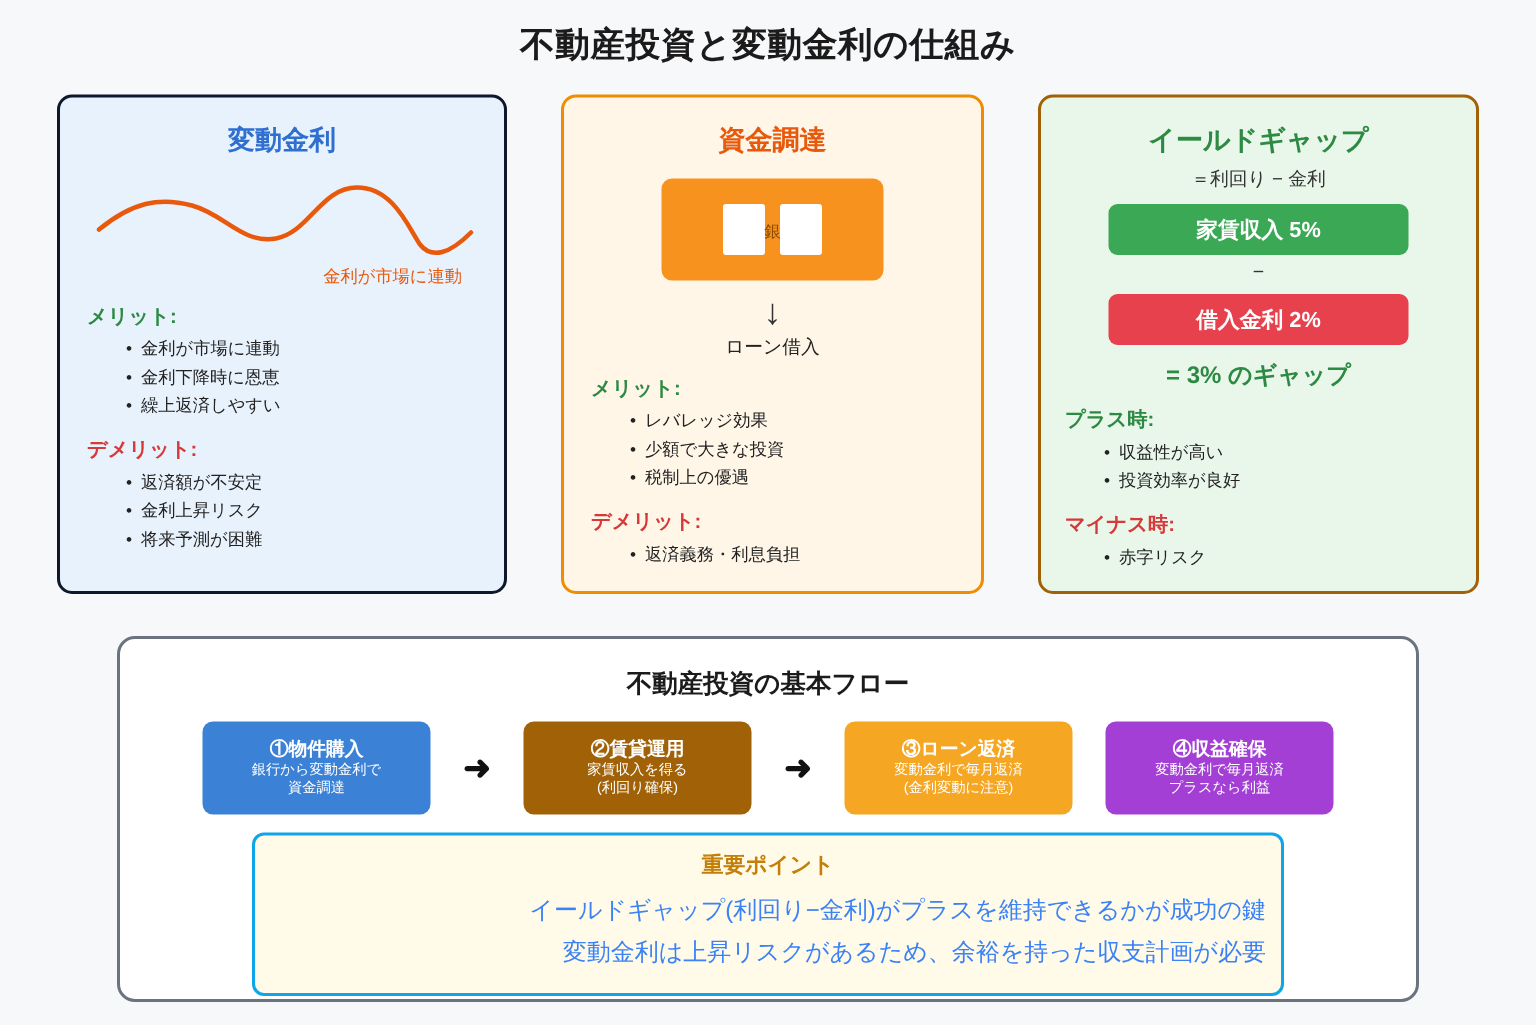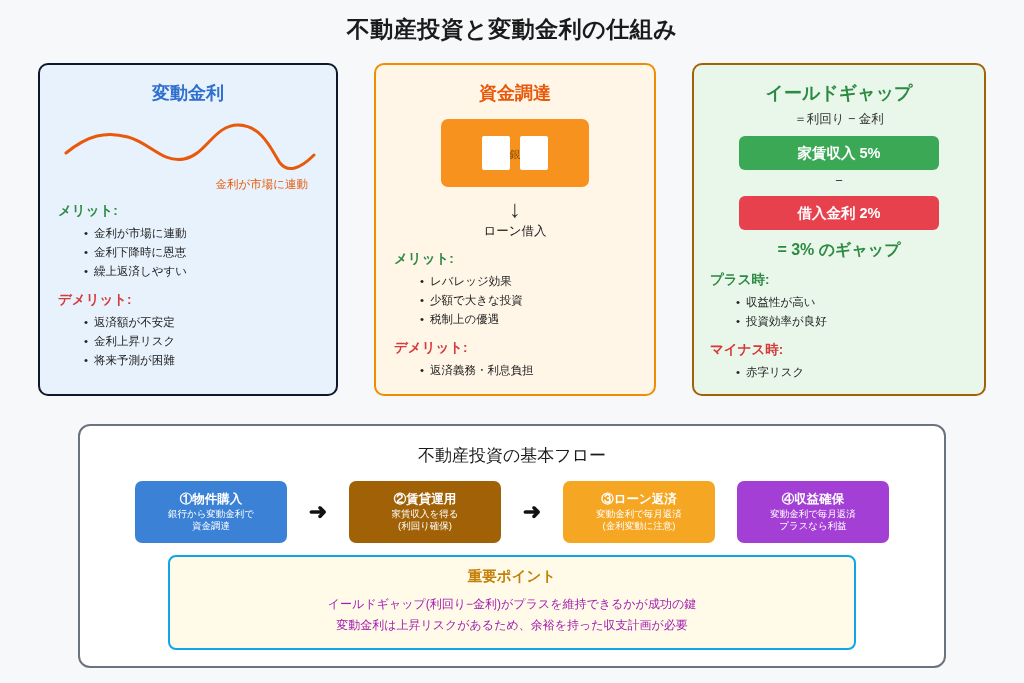--- a/index.html
+++ b/index.html
@@ -194,21 +194,21 @@
     height: 244px;
     background: #ffffff;
     border: 2px solid #6b7280;
     border-radius: 12px;
     box-sizing: border-box;
     padding: 10px 20px;
   }
   .flow-title {
     text-align: center;
     font-size: 17px;
-    font-weight: normal;
+    font-weight: bold;
     color: #1b1b1b;
     margin: 8px 0 14px 0;
   }
   .flow-steps {
     display: flex;
     align-items: center;
     justify-content: center;
     gap: 2px;
   }
   .step {
@@ -255,23 +255,23 @@
     box-sizing: border-box;
   }
   .key-title {
     text-align: center;
     font-size: 14.5px;
     font-weight: bold;
     color: #c47f08;
     margin-bottom: 8px;
   }
   .key-line {
-    text-align: center;
-    font-size: 12px;
-    color: #a21caf;
+    text-align: right;
+    font-size: 16px;
+    color: #3b82f6;
     line-height: 1.75;
   }
 </style>
 </head>
 <body>
 
 <h1 class="page-title">不動産投資と変動金利の仕組み</h1>
 
 <div class="top-row">
 

